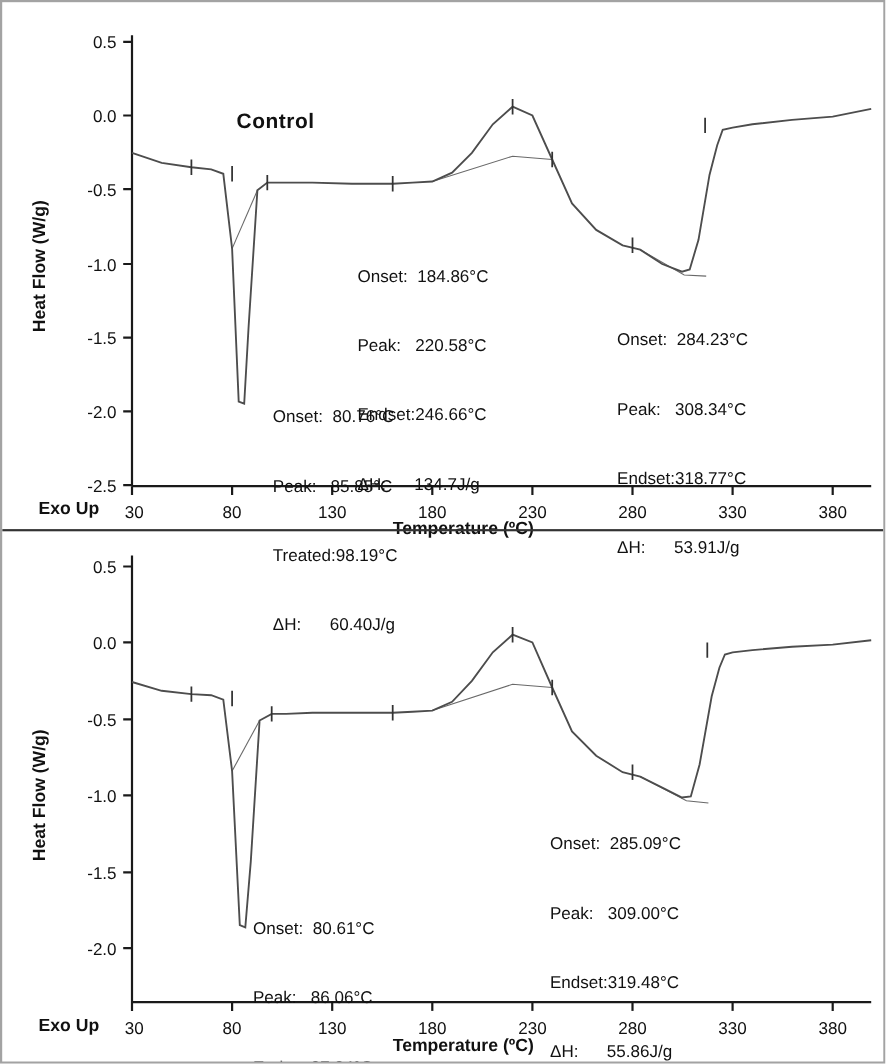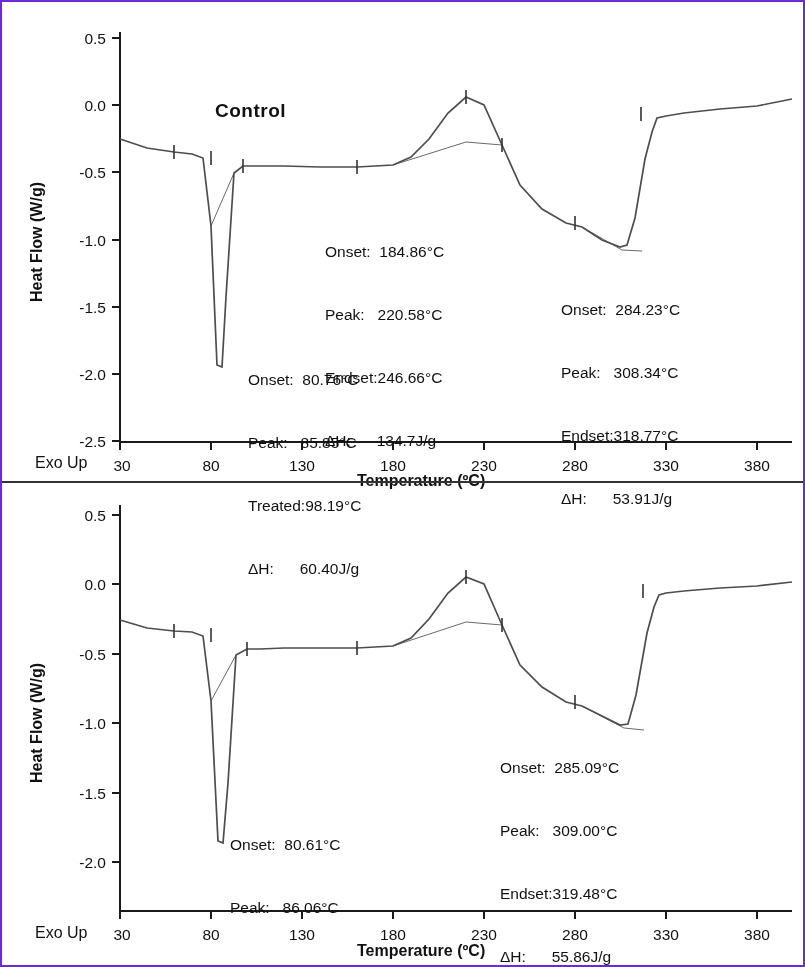--- a/index.html
+++ b/index.html
@@ -11,21 +11,21 @@
     width: 805px;
     height: 967px;
     font-family: "Liberation Sans", sans-serif;
     color: #111111;
   }
   #page {
     position: relative;
     width: 805px;
     height: 967px;
     box-sizing: border-box;
-    border: 2px solid #6d28d9;
+    border: 2px solid #a3a3a3;
     background: #ffffff;
     overflow: hidden;
   }
   .panel {
     position: absolute;
     left: 0;
     width: 801px;
     height: 480px;
   }
   #panel-top { top: 0; }
@@ -55,20 +55,21 @@
   .axis-title-x {
     position: absolute;
     font-size: 16px;
     font-weight: bold;
     white-space: nowrap;
   }
   .exo-label {
     position: absolute;
     font-size: 16px;
     white-space: nowrap;
+    font-weight: bold;
   }
   .series-title {
     position: absolute;
     font-size: 19px;
     font-weight: bold;
     white-space: nowrap;
     letter-spacing: 0.5px;
   }
   .annot {
     position: absolute;

